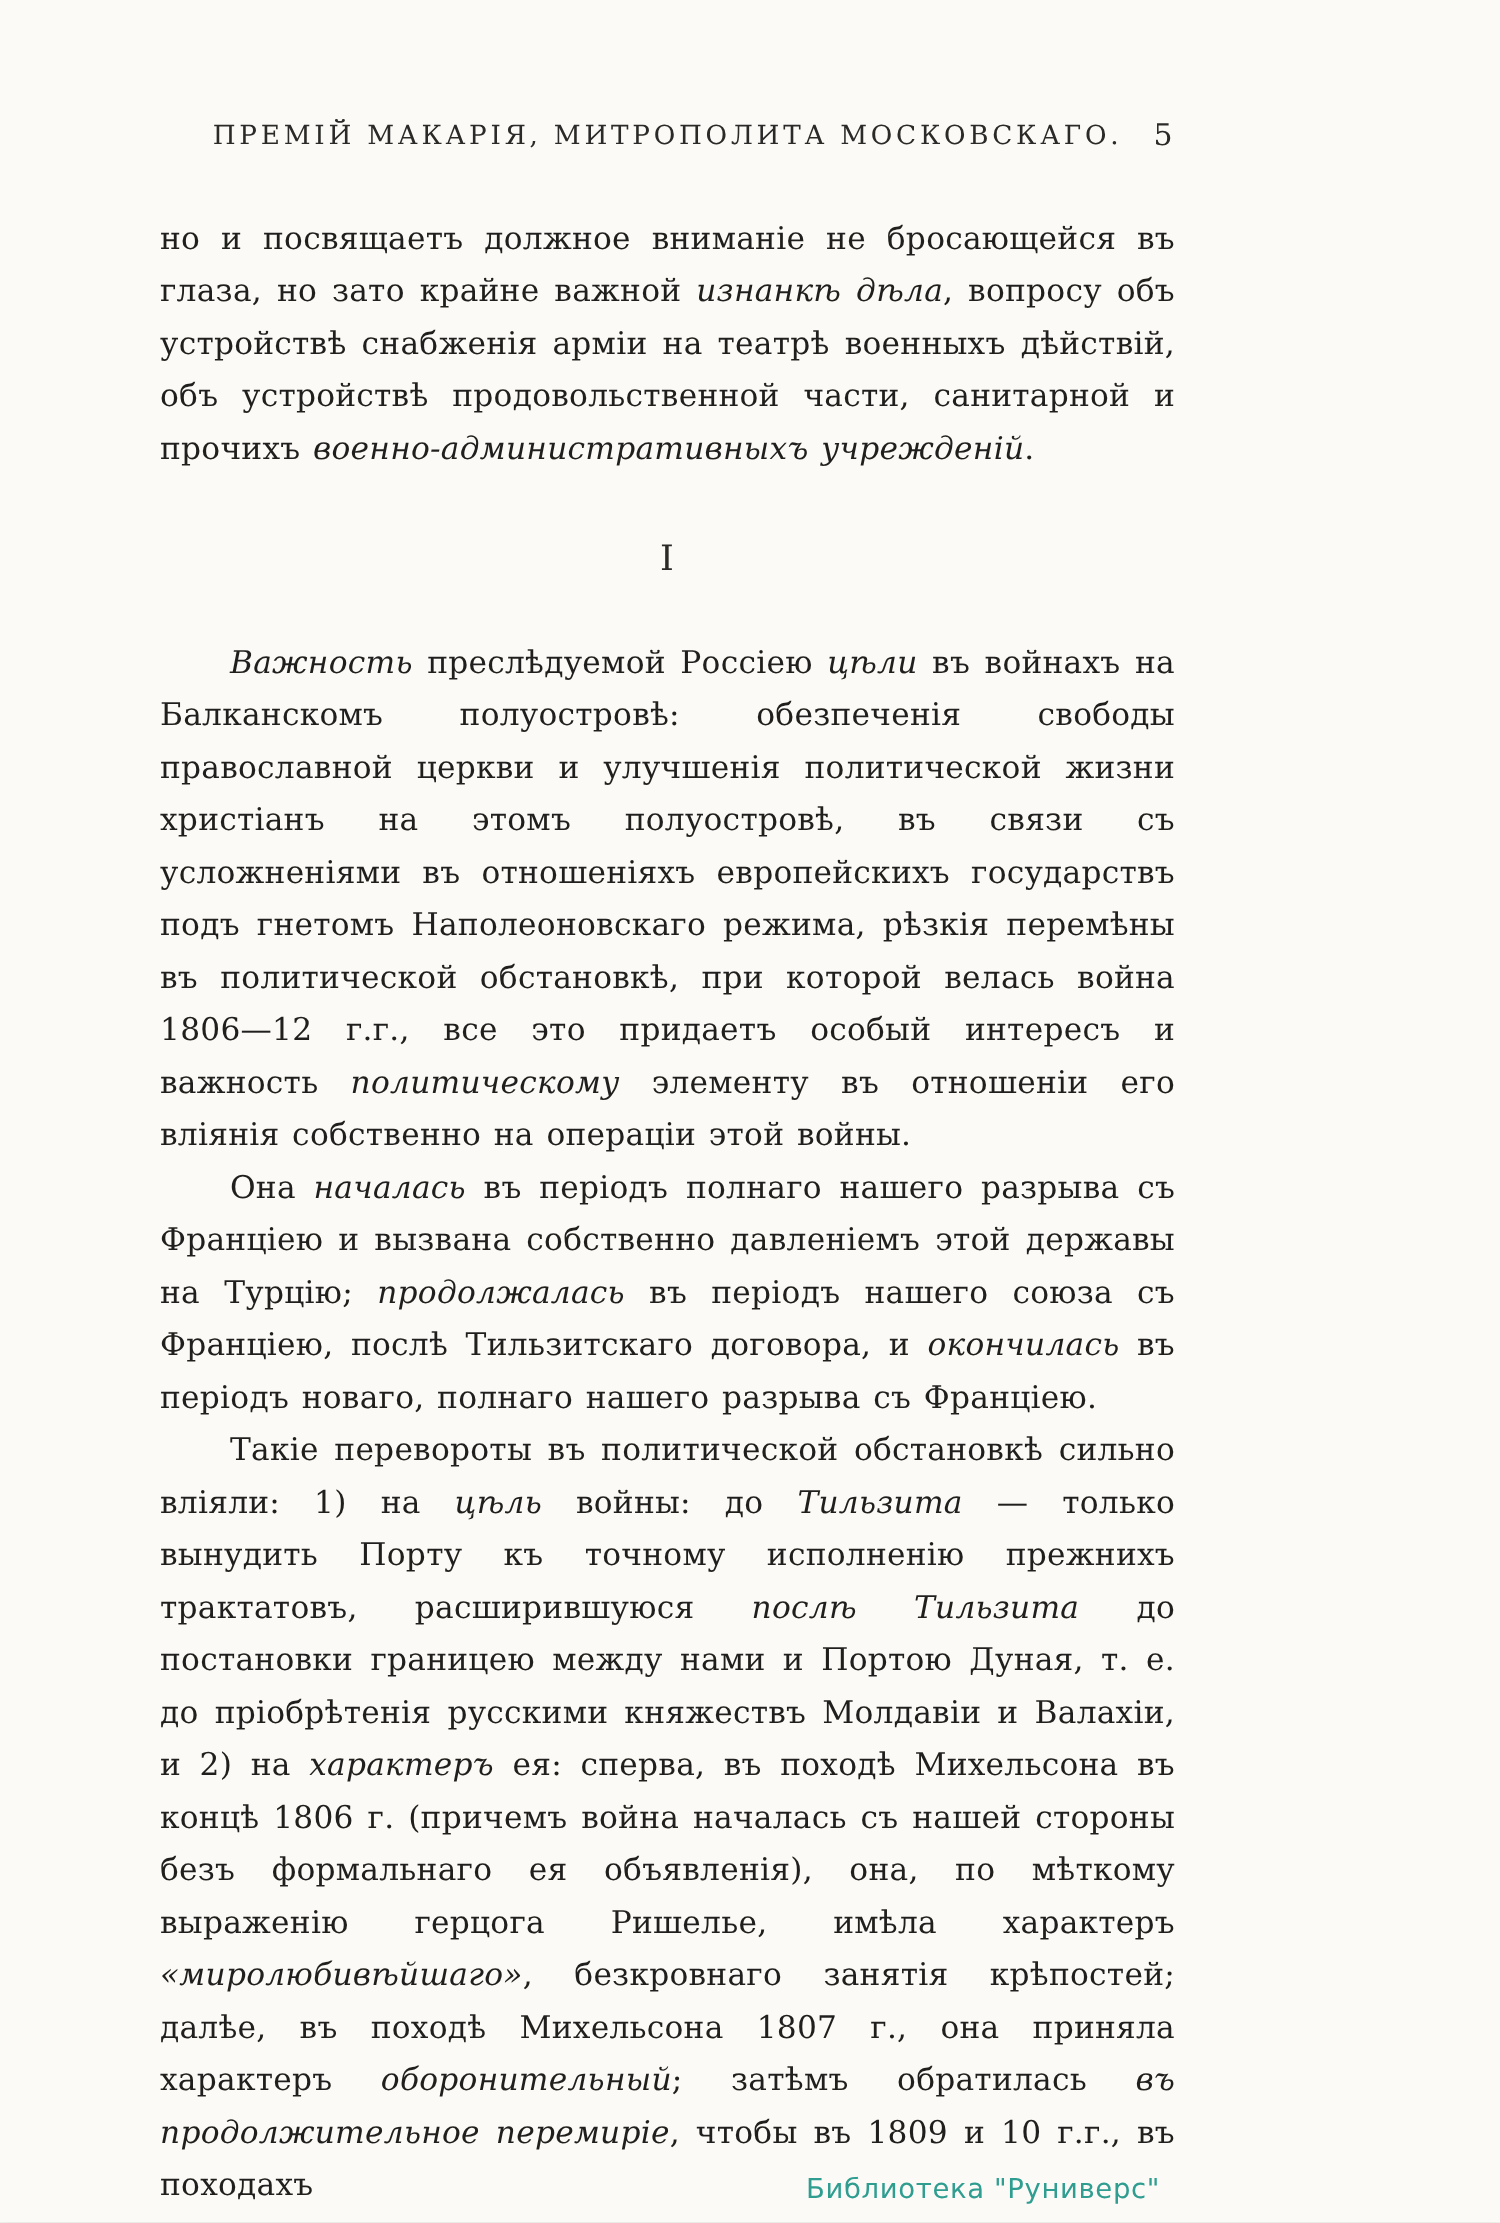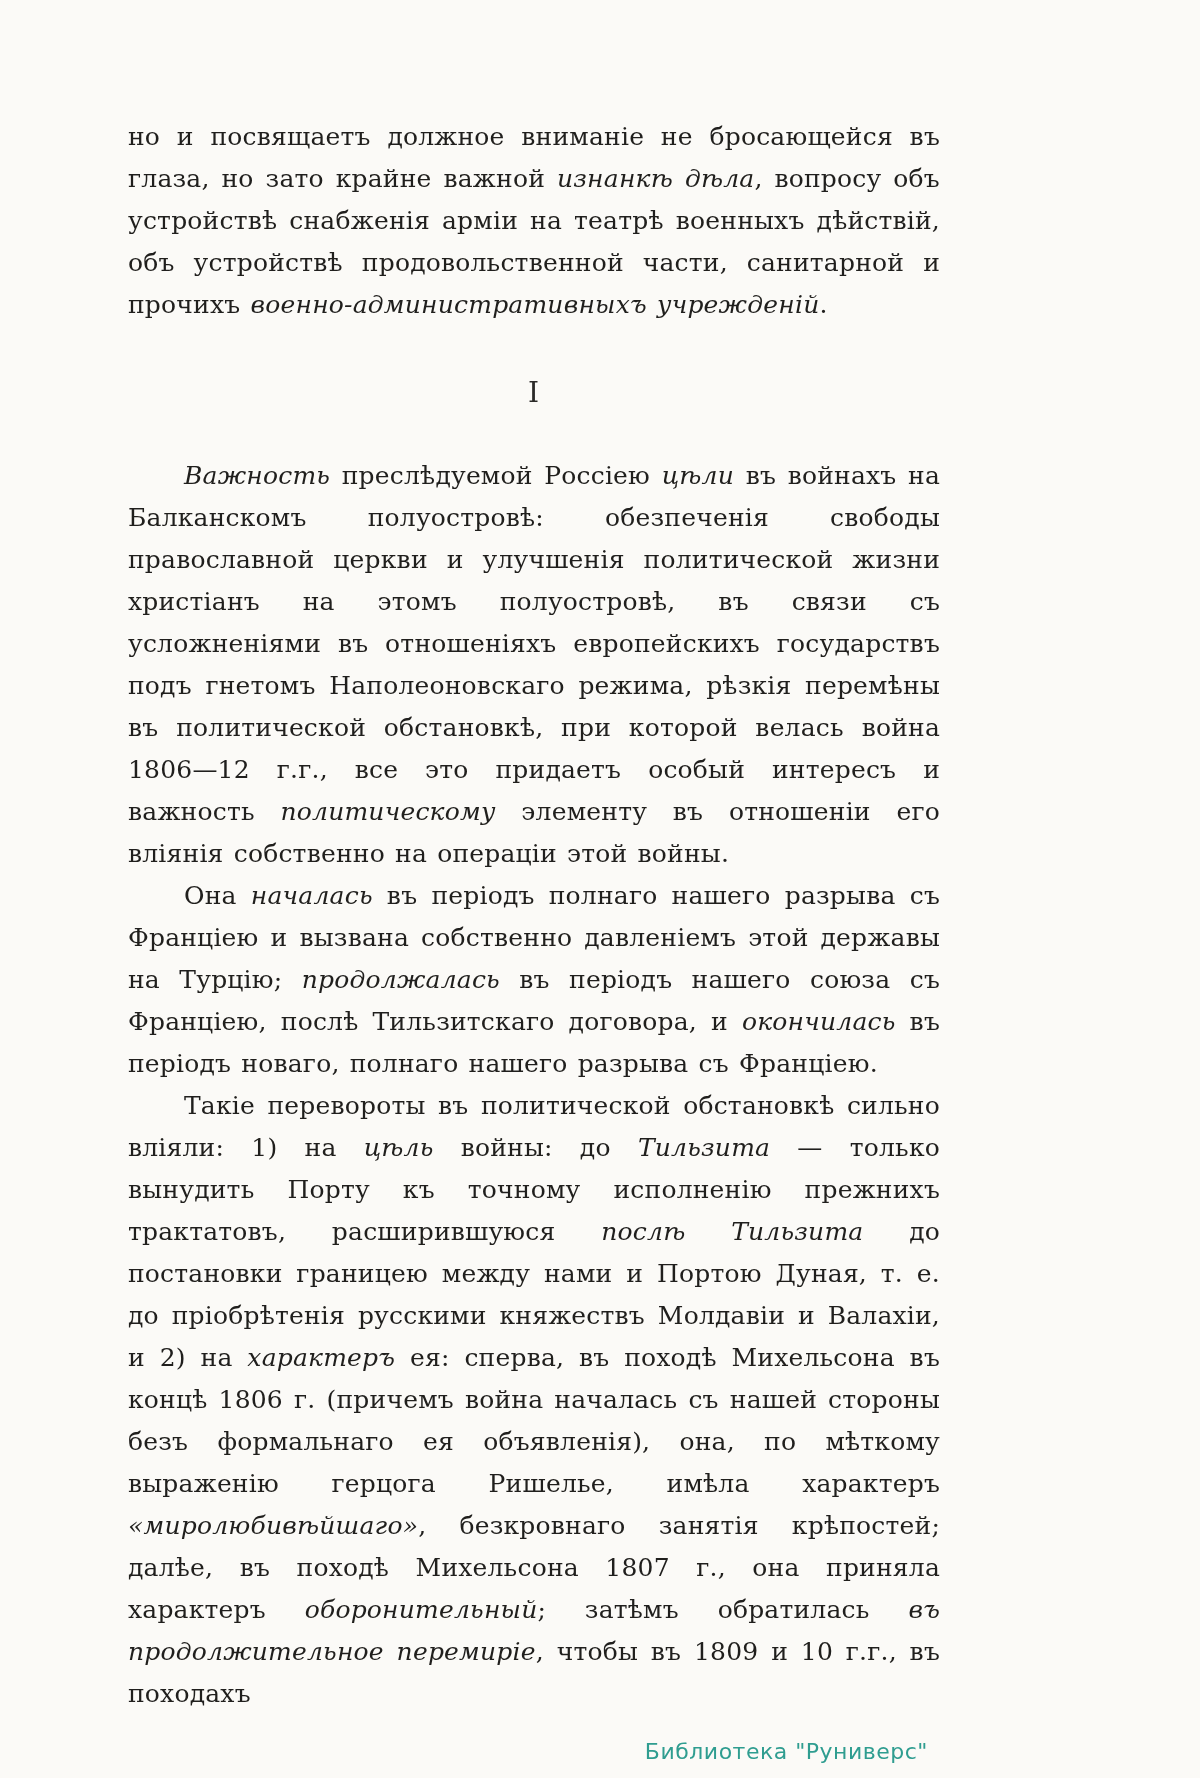--- a/index.html
+++ b/index.html
@@ -45,21 +45,21 @@
   }
   .paras p {
     margin: 0;
     font-size: 25px;
     line-height: 42px;
     text-align: justify;
     word-spacing: 2px;
     letter-spacing: 0.2px;
   }
   .paras.top-group {
-    margin-top: 20px;
+    margin-top: 40px;
   }
   .paras p.indent {
     text-indent: 56px;
   }
   .it {
     font-style: italic;
   }
   .section-heading {
     text-align: center;
     font-size: 28px;
@@ -76,20 +76,24 @@
     color: #2f9d90;
     letter-spacing: 0.5px;
   }
 </style>
 </head>
 <body>
 
 <div class="page" style="background: rgb(251, 250, 247); color: rgb(32, 31, 29);">
   <div class="content">
 
+    <div class="running-header">
+      <span class="running-title">ПРЕМІЙ МАКАРІЯ, МИТРОПОЛИТА МОСКОВСКАГО.</span>
+      <span class="page-number">5</span>
+    </div>
 
     <div class="paras top-group">
         <p class=""><span>но и посвящаетъ должное вниманіе не бросающейся въ глаза, но зато крайне важной </span><span class="it">изнанкѣ дѣла</span><span>, вопросу объ устройствѣ снабженія арміи на театрѣ военныхъ дѣйствій, объ устройствѣ продовольственной части, санитарной и прочихъ </span><span class="it">военно-административныхъ учрежденій</span><span>.</span></p>
       </div>
 
     <div class="section-heading">I</div>
 
     <div class="paras">
         <p class="indent"><span class="it">Важность</span><span> преслѣдуемой Россіею </span><span class="it">цѣли</span><span> въ войнахъ на Балканскомъ полуостровѣ: обезпеченія свободы православной церкви и улучшенія политической жизни христіанъ на этомъ полуостровѣ, въ связи съ усложненіями въ отношеніяхъ европейскихъ государствъ подъ гнетомъ Наполеоновскаго режима, рѣзкія перемѣны въ политической обстановкѣ, при которой велась война 1806—12 г.г., все это придаетъ особый интересъ и важность </span><span class="it">политическому</span><span> элементу въ отношеніи его вліянія собственно на операціи этой войны.</span></p>
         <p class="indent"><span>Она </span><span class="it">началась</span><span> въ періодъ полнаго нашего разрыва съ Франціею и вызвана собственно давленіемъ этой державы на Турцію; </span><span class="it">продолжалась</span><span> въ періодъ нашего союза съ Франціею, послѣ Тильзитскаго договора, и </span><span class="it">окончилась</span><span> въ періодъ новаго, полнаго нашего разрыва съ Франціею.</span></p>

